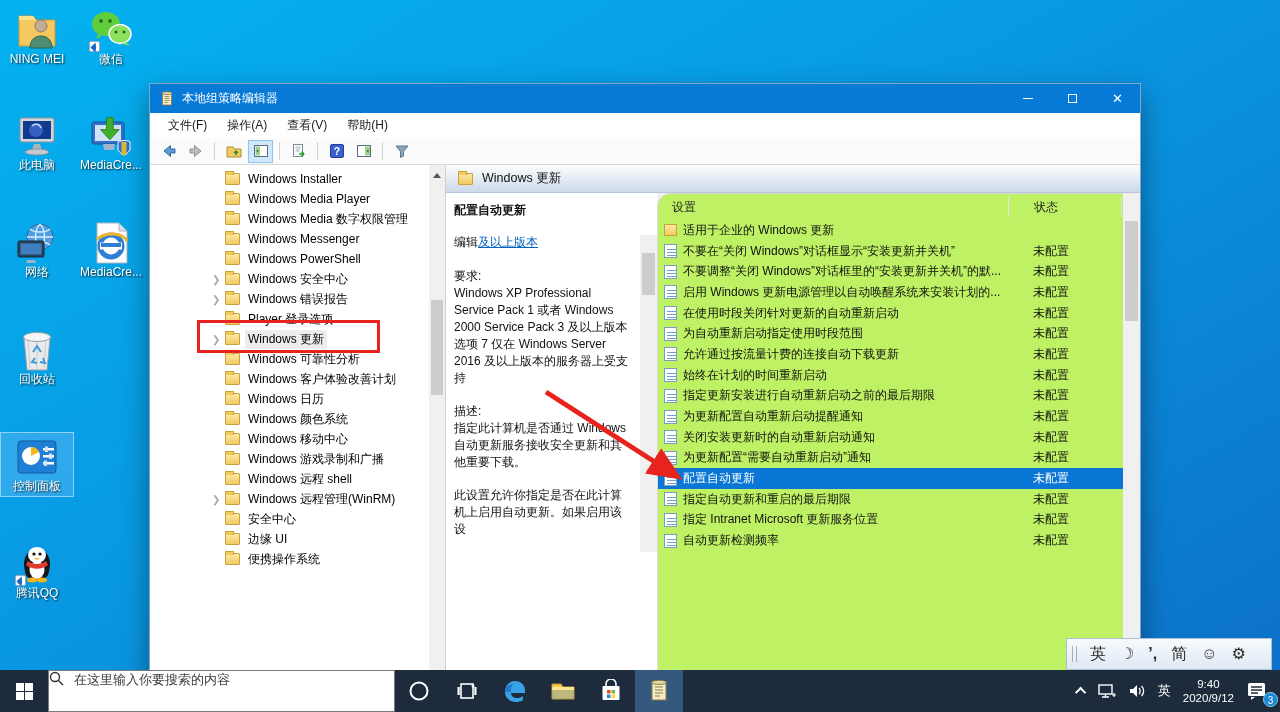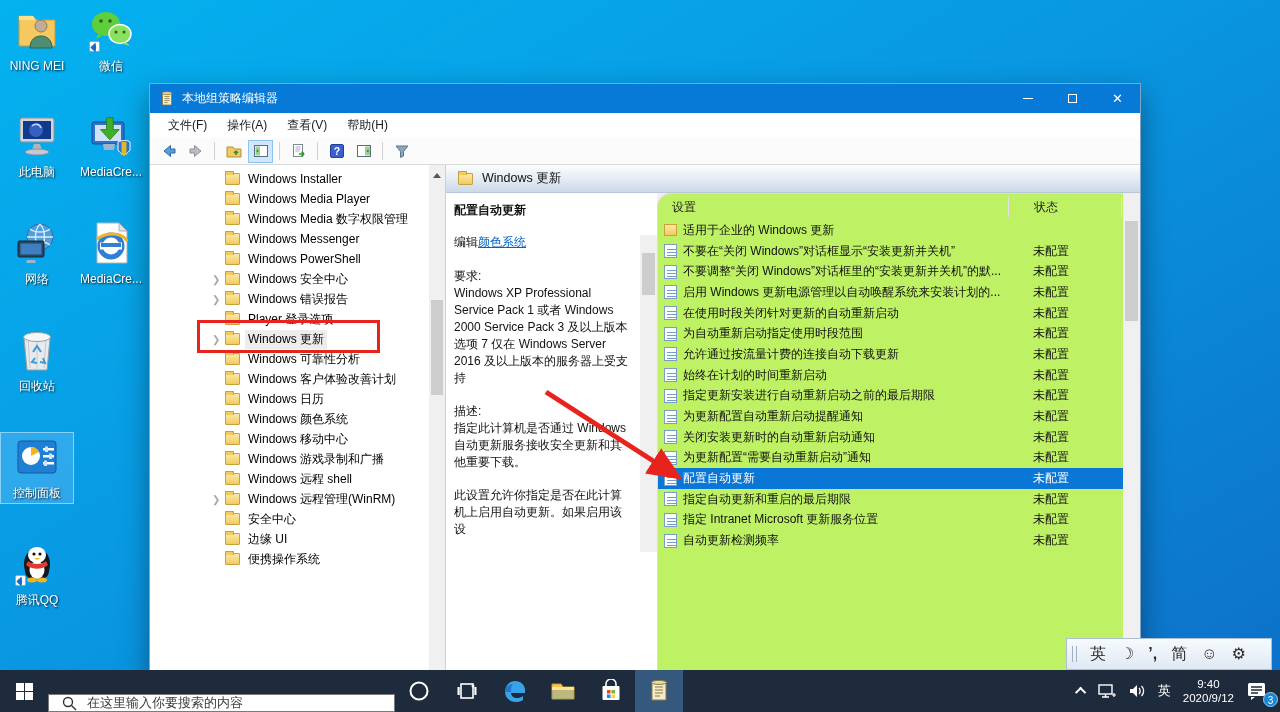--- a/index.html
+++ b/index.html
@@ -3,21 +3,21 @@
 <meta charset="utf-8">
 <style>
   * { margin:0; padding:0; box-sizing:border-box; }
   html,body { width:1280px; height:712px; overflow:hidden; font-family:"Liberation Sans","DejaVu Sans",sans-serif; }
   #desktop { position:relative; width:1280px; height:712px;
     background:linear-gradient(150deg,#04b2f0 0%,#0998e2 45%,#0d6fc8 100%); }
 
   
   .dicon { position:absolute; width:72px; text-align:center; cursor:default; padding:2px 0 3px; }
   .dicon .glyph { width:46px; height:44px; margin:0 auto; position:relative; }
-  .dicon .dlabel { margin-top:8px; font-size:12px; color:#fff; text-shadow:1px 1px 2px rgba(0,0,0,.85); line-height:13px; }
+  .dicon .dlabel { margin-top:1px; font-size:12px; color:#fff; text-shadow:1px 1px 2px rgba(0,0,0,.85); line-height:13px; }
   .dicon.selected { background:rgba(120,190,245,.35); outline:1px solid rgba(170,220,255,.8); }
   .sc-arrow { position:absolute; left:1px; bottom:0; width:11px; height:11px; background:#fff; border:1px solid #9ab; border-radius:2px; }
   .sc-arrow::after { content:""; position:absolute; left:2px; top:2px; border:3px solid transparent; border-bottom:4px solid #1b6ac9; border-left:4px solid #1b6ac9; transform:rotate(45deg); }
 
   
   .win { position:absolute; left:149px; top:83px; width:992px; height:656px; background:#f0f0f0;
          border:1px solid #7fa6c8; box-shadow:0 10px 26px rgba(0,0,0,.38); z-index:10; }
   .titlebar { height:29px; background:#0779d6; color:#fff; display:flex; align-items:center; padding-left:9px; }
   .titlebar .ttl { font-size:12px; margin-left:7px; flex:1; }
   .capbtn { width:45px; height:29px; display:flex; align-items:center; justify-content:center; color:#fff; font-size:13px; }
@@ -98,21 +98,21 @@
   .red-arrow { position:absolute; left:530px; top:378px; width:175px; height:112px; z-index:30; pointer-events:none; }
 
   
   .ime { position:absolute; left:1066px; top:638px; width:206px; height:32px; background:linear-gradient(#f6fafd,#dfe9f4); border:1px solid #aebfd2; display:flex; align-items:center; z-index:20; color:#2b2b2b; }
   .ime .grip { width:5px; height:16px; border-left:1px solid #9fb0c2; border-right:1px solid #9fb0c2; margin:0 6px 0 5px; }
   .ime span.itm { padding:0 7px; font-size:16px; line-height:30px; }
 
   
   .taskbar { position:absolute; left:0; bottom:0; width:1280px; height:42px; background:#1d2b3c; display:flex; align-items:stretch; z-index:40; }
   .tb-start { width:48px; display:flex; align-items:center; justify-content:center; }
-  .tb-search { width:347px; background:#fff; border:1px solid #7a7a7a; display:flex; align-items:center; padding-left:13px; gap:10px;margin-top:24px; }
+  .tb-search { width:347px; background:#fff; border:1px solid #7a7a7a; display:flex; align-items:flex-start; gap:10px; }
   .tb-search .ph { font-size:13px; color:#3c3c3c; }
   .tbi { width:48px; display:flex; align-items:center; justify-content:center; position:relative; }
   .tbi.active { background:#34587e; }
   .tb-tray { margin-left:auto; display:flex; align-items:center; color:#fff; padding-right:6px; }
   .tb-tray .titm { padding:0 6px; display:flex; align-items:center; justify-content:center; height:42px; }
   .tb-lang { font-size:13px; }
   .tb-clock { text-align:center; font-size:11.5px; line-height:14px; padding:0 8px; }
   .chev { width:8px; height:8px; border-left:2px solid #fff; border-top:2px solid #fff; transform:rotate(45deg) translateY(2px); }
   .badge { position:absolute; right:2px; bottom:5px; width:15px; height:15px; border-radius:50%; background:#1788d8; color:#fff; font-size:10px; line-height:15px; text-align:center; border:1px solid #9cd; }
 </style>
@@ -472,21 +472,21 @@
 
       <div class="right-pane">
         <div class="dheader">
           <span class="fold"></span>
           <span>Windows 更新</span>
         </div>
         <div class="dbody">
           <div class="desc">
             <div class="ptitle">配置自动更新</div>
             <p class="tight" style="margin-bottom:17px">
-              <span>编辑</span><span class="link">颜色系统</span>
+              <span>编辑</span><span class="link">及以上版本</span>
             </p>
             <p class="tight">要求:</p>
             <p>Windows XP Professional Service Pack 1 或者 Windows 2000 Service Pack 3 及以上版本 选项 7 仅在 Windows Server 2016 及以上版本的服务器上受支持</p>
             <p class="tight">描述:</p>
             <p>指定此计算机是否通过 Windows 自动更新服务接收安全更新和其他重要下载。</p>
             <p>此设置允许你指定是否在此计算机上启用自动更新。如果启用该设</p>
           </div>
           <div class="desc-sb">
             <div class="rail">
               <div class="tri-u"></div>

